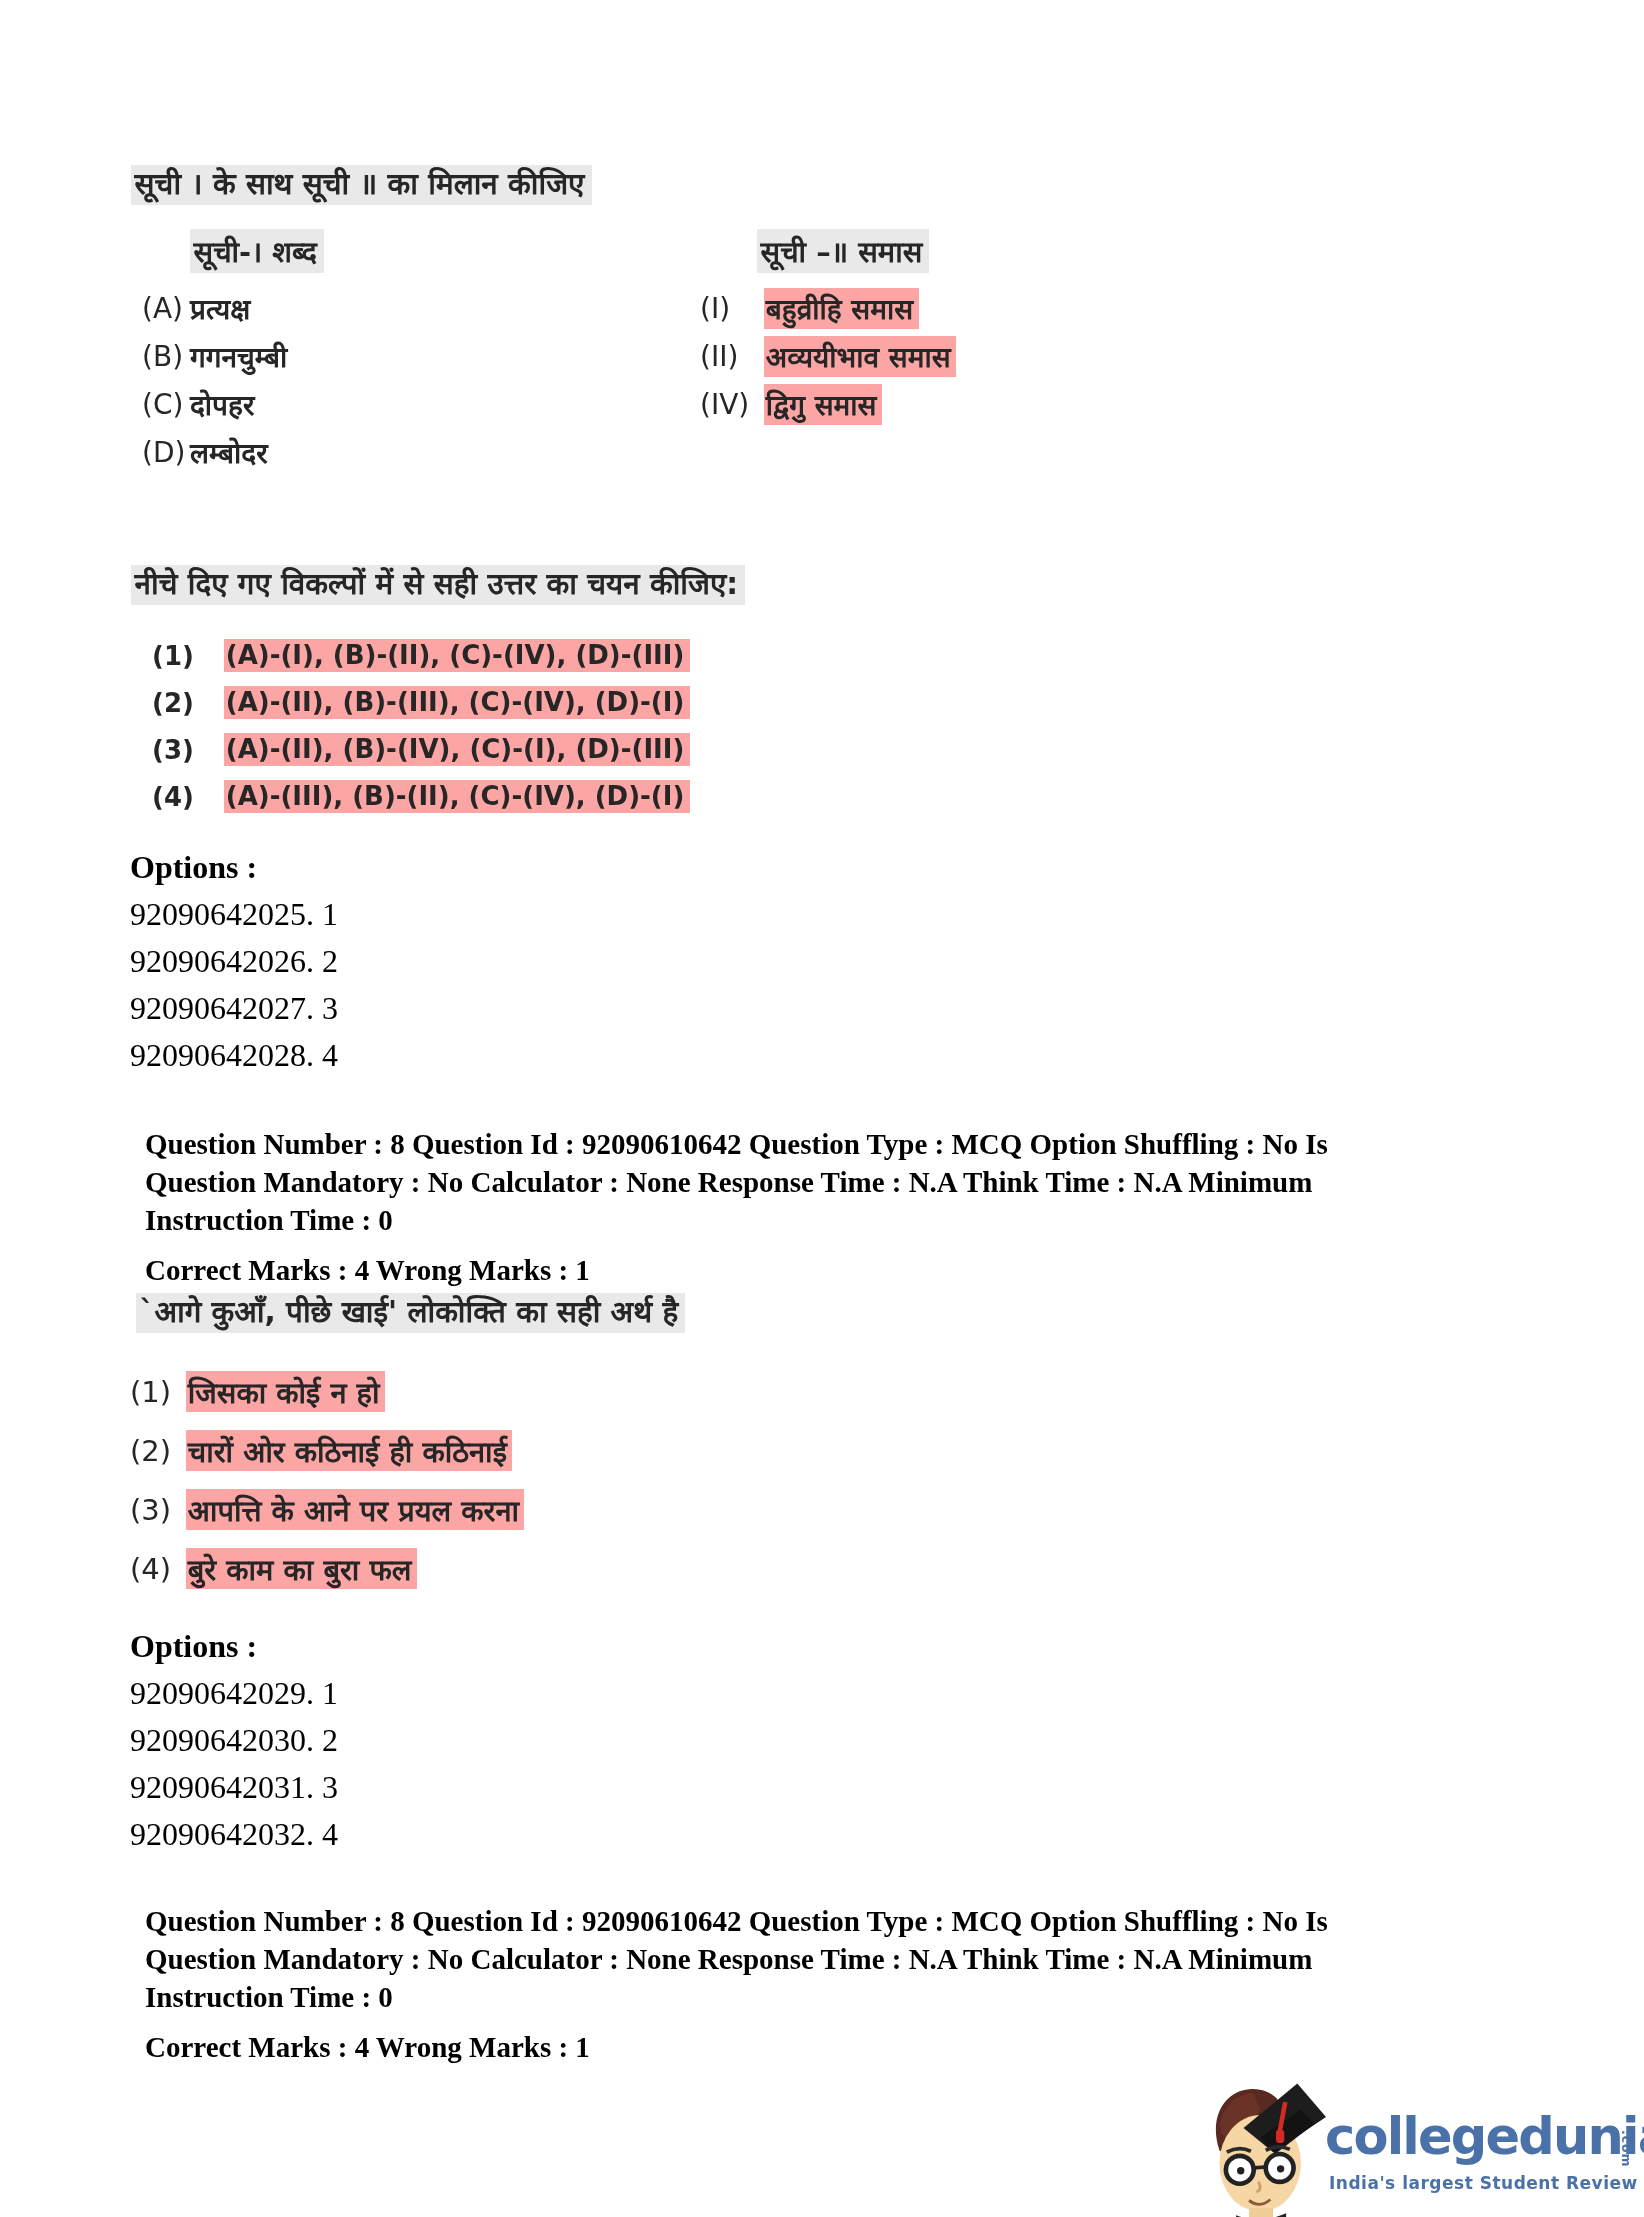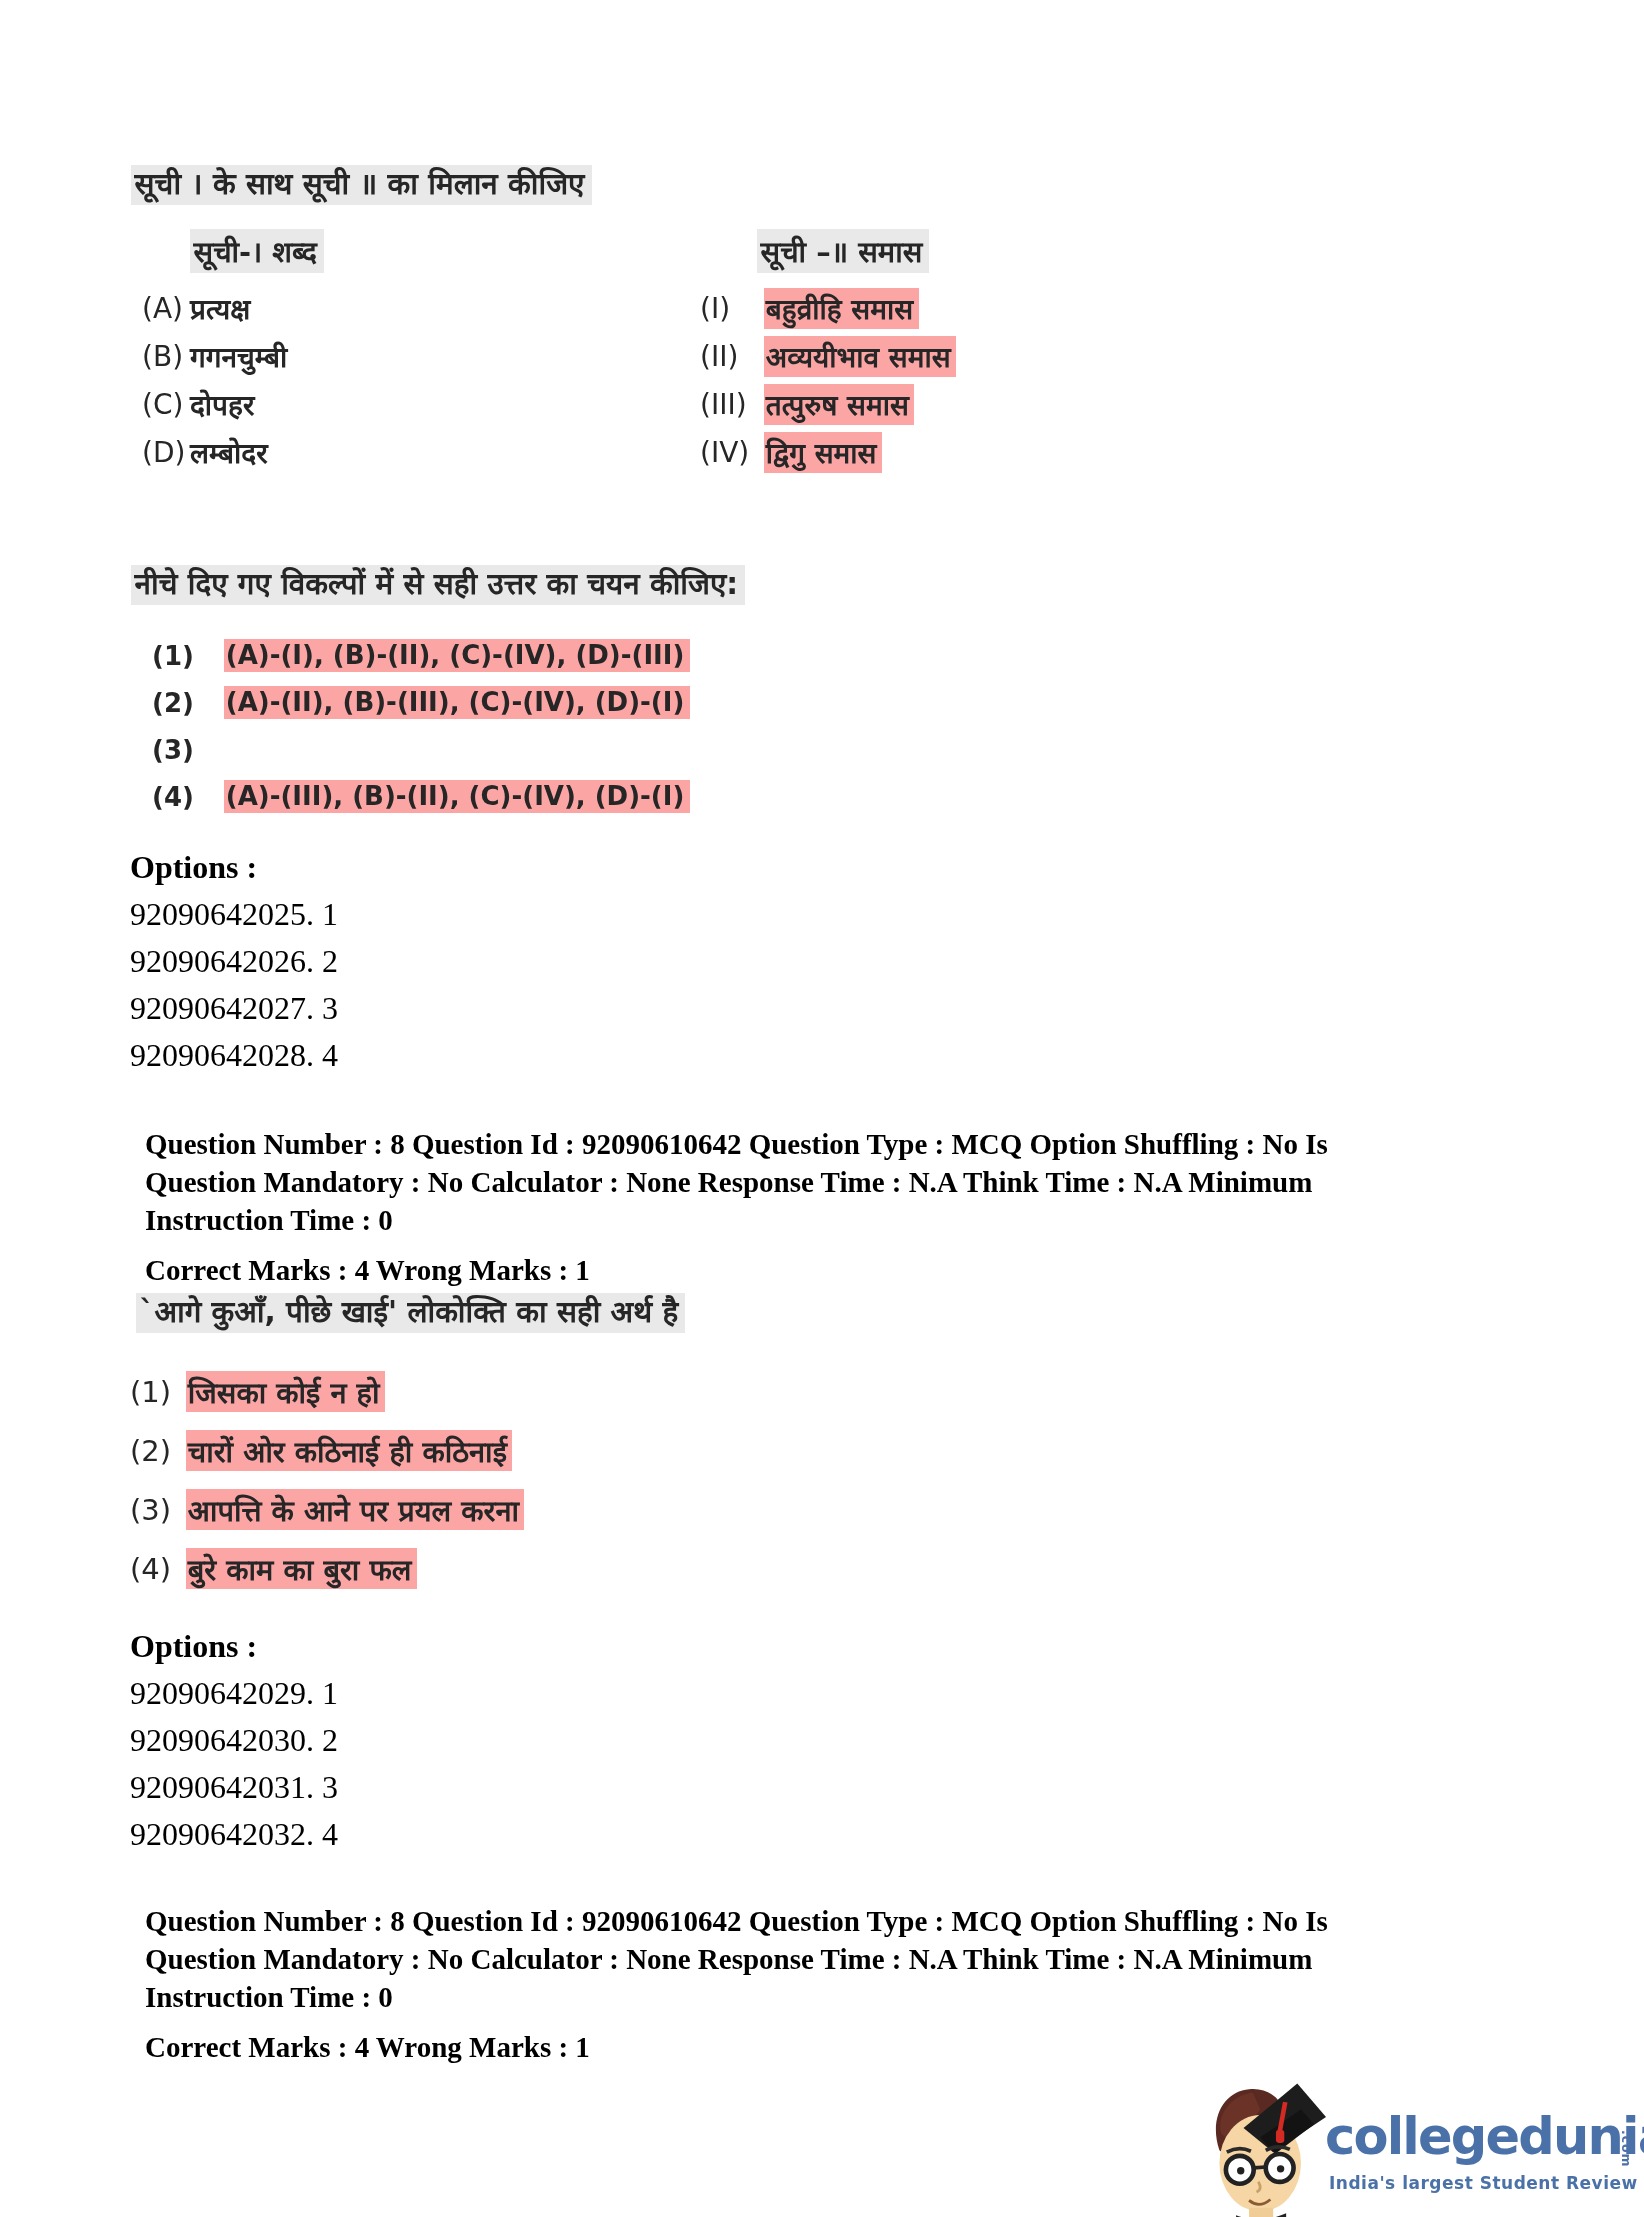--- a/index.html
+++ b/index.html
@@ -93,24 +93,20 @@
   <div class="rows">
     <div class="match-row hi">
       <span class="row-label">(I)</span>
       <span class="row-text scan-lite">बहुव्रीहि समास</span>
     </div>
     <div class="match-row hi">
       <span class="row-label">(II)</span>
       <span class="row-text scan-lite">अव्ययीभाव समास</span>
     </div>
     <div class="match-row hi">
-      <span class="row-label">(III)</span>
-      <span class="row-text scan-lite">तत्पुरुष समास</span>
-    </div>
-    <div class="match-row hi">
       <span class="row-label">(IV)</span>
       <span class="row-text scan-lite">द्विगु समास</span>
     </div>
   </div>
 </div>
 
 <div class="choose-prompt hi">
   <span class="scan-bg">नीचे दिए गए विकल्पों में से सही उत्तर का चयन कीजिए:</span>
 </div>
 
@@ -118,20 +114,21 @@
   <div class="combo-row hi">
     <span class="row-label">(1)</span>
     <span class="row-text scan-lite">(A)-(I), (B)-(II), (C)-(IV), (D)-(III)</span>
   </div>
   <div class="combo-row hi">
     <span class="row-label">(2)</span>
     <span class="row-text scan-lite">(A)-(II), (B)-(III), (C)-(IV), (D)-(I)</span>
   </div>
   <div class="combo-row hi">
     <span class="row-label">(3)</span>
+    <span class="row-text scan-lite">(A)-(II), (B)-(IV), (C)-(I), (D)-(III)</span>
   </div>
   <div class="combo-row hi">
     <span class="row-label">(4)</span>
     <span class="row-text scan-lite">(A)-(III), (B)-(II), (C)-(IV), (D)-(I)</span>
   </div>
 </div>
 
 <div class="options-block opt1">
   <div class="options-heading">Options :</div>
   <div class="option-id-line">92090642025. 1</div>

